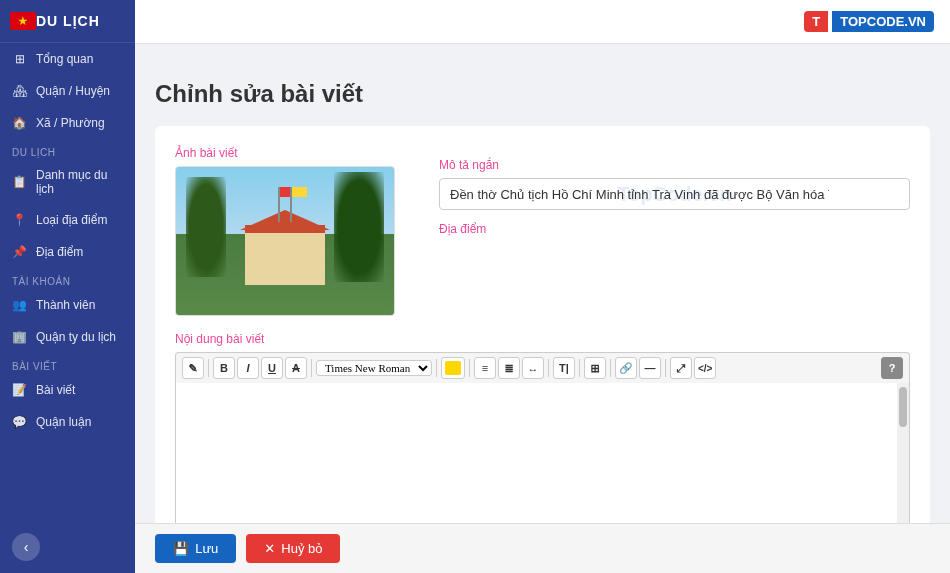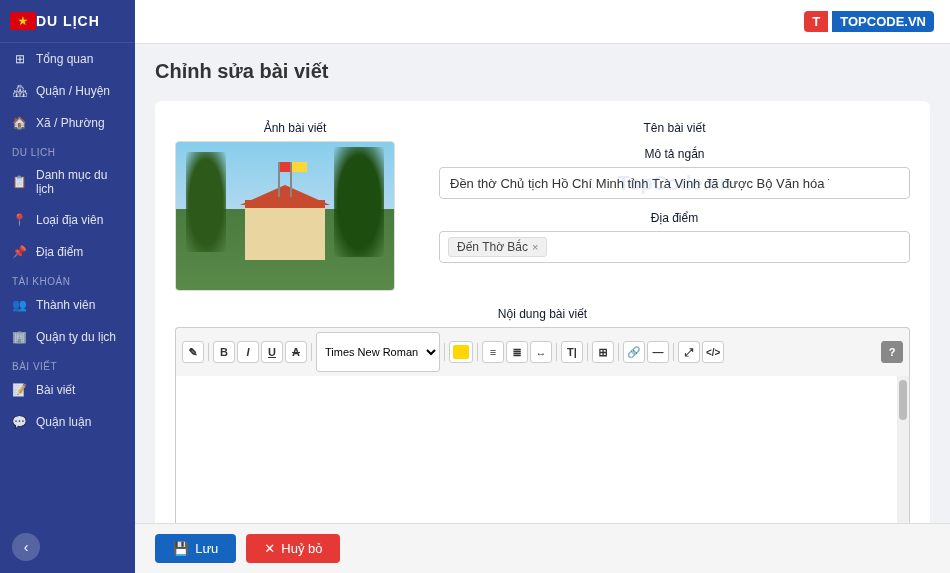--- a/index.html
+++ b/index.html
@@ -108,24 +108,25 @@
       padding: 3px 8px;
       border-radius: 0 4px 4px 0;
     }
 
     .page-body {
       flex: 1;
       overflow-y: auto;
       padding: 16px 20px;
     }
     .page-title {
-      font-size: 20px;
+      font-size: 24px;
       font-weight: 600;
       color: #333;
       margin-bottom: 18px;
+      margin-top: 20px;
     }
 
     .form-card {
       background: #fff;
       border-radius: 6px;
       padding: 20px;
       margin-bottom: 16px;
     }
     .form-row {
       display: flex;
@@ -134,24 +135,23 @@
     }
     .form-col-left {
       width: 240px;
       flex-shrink: 0;
     }
     .form-col-right {
       flex: 1;
     }
     .form-label {
       font-size: 12px;
-      color: #0f172a;
+      color: #ec4899;
       margin-bottom: 6px;
       display: block;
-      text-align: center;
     }
     .img-preview {
       width: 220px;
       height: 150px;
       border: 1px solid #ddd;
       border-radius: 4px;
       overflow: hidden;
       background: #e8f4e8;
     }
     
@@ -264,27 +264,28 @@
       cursor: pointer;
       font-size: 11px;
       display: flex;
       align-items: center;
       justify-content: center;
       font-weight: bold;
       color: #333;
       padding: 0 3px;
     }
     .toolbar-select {
-      height: 40px;
+      height: 16px;
       border: 1px solid #ccc;
       border-radius: 3px;
       font-size: 11px;
       padding: 0 4px;
       background: #fff;
       cursor: pointer;
+      font-family: Liberation Serif, serif;
     }
     .toolbar-highlight {
       background: #ffd700;
       width: 16px; height: 14px;
       display: inline-block;
       border-radius: 2px;
     }
     .toolbar-divider { width: 1px; height: 18px; background: #ccc; margin: 0 2px; }
     .editor-body {
       border: 1px solid #ccc;
@@ -408,21 +409,21 @@
   </div>
 
   <div class="sidebar-section-label">DU LỊCH</div>
 
   <div class="sidebar-item">
     <span class="icon">📋</span>
     <span>Danh mục du lịch</span>
   </div>
   <div class="sidebar-item">
     <span class="icon">📍</span>
-    <span>Loại địa viên</span>
+    <span>Loại địa điểm</span>
   </div>
   <div class="sidebar-item">
     <span class="icon">📌</span>
     <span>Địa điểm</span>
   </div>
 
   <div class="sidebar-section-label">TÀI KHOẢN</div>
 
   <div class="sidebar-item">
     <span class="icon">👥</span>
@@ -481,39 +482,32 @@
                     <div class="flag-yellow"></div>
                   </div>
               </div>
             </div>
           </div>
         </div>
 
         <div class="form-col-right">
 
           <div style="margin-bottom:12px">
-            <label class="form-label">Tên bài viết</label>
           </div>
 
           <div style="margin-bottom:12px;position:relative">
             <label class="form-label">Mô tả ngắn</label>
             <div style="position:relative">
               <input class="form-input" type="text" style="padding-right: 80px;" value="Đền thờ Chủ tịch Hồ Chí Minh tỉnh Trà Vinh đã được Bộ Văn hóa Thông tin, nay là Bộ Văn hóa, Thể thao và Du">
               <div class="watermark" style="font-size:20px;color:rgba(21,101,192,0.12);position:absolute;top:50%;left:50%;transform:translate(-50%,-50%);white-space:nowrap;pointer-events:none;">TopCode.vn</div>
             </div>
           </div>
 
           <div>
             <label class="form-label">Địa điểm</label>
-            <div class="location-input-wrapper">
-              <span class="location-tag">
-                <span>Đến Thờ Bắc</span>
-                <span class="x-btn">×</span>
-              </span>
-            </div>
           </div>
         </div>
       </div>
 
       <div>
         <label class="form-label">Nội dung bài viết</label>
 
         <div class="editor-toolbar">
           <button class="toolbar-btn">✎</button>
           <div class="toolbar-divider"></div>

